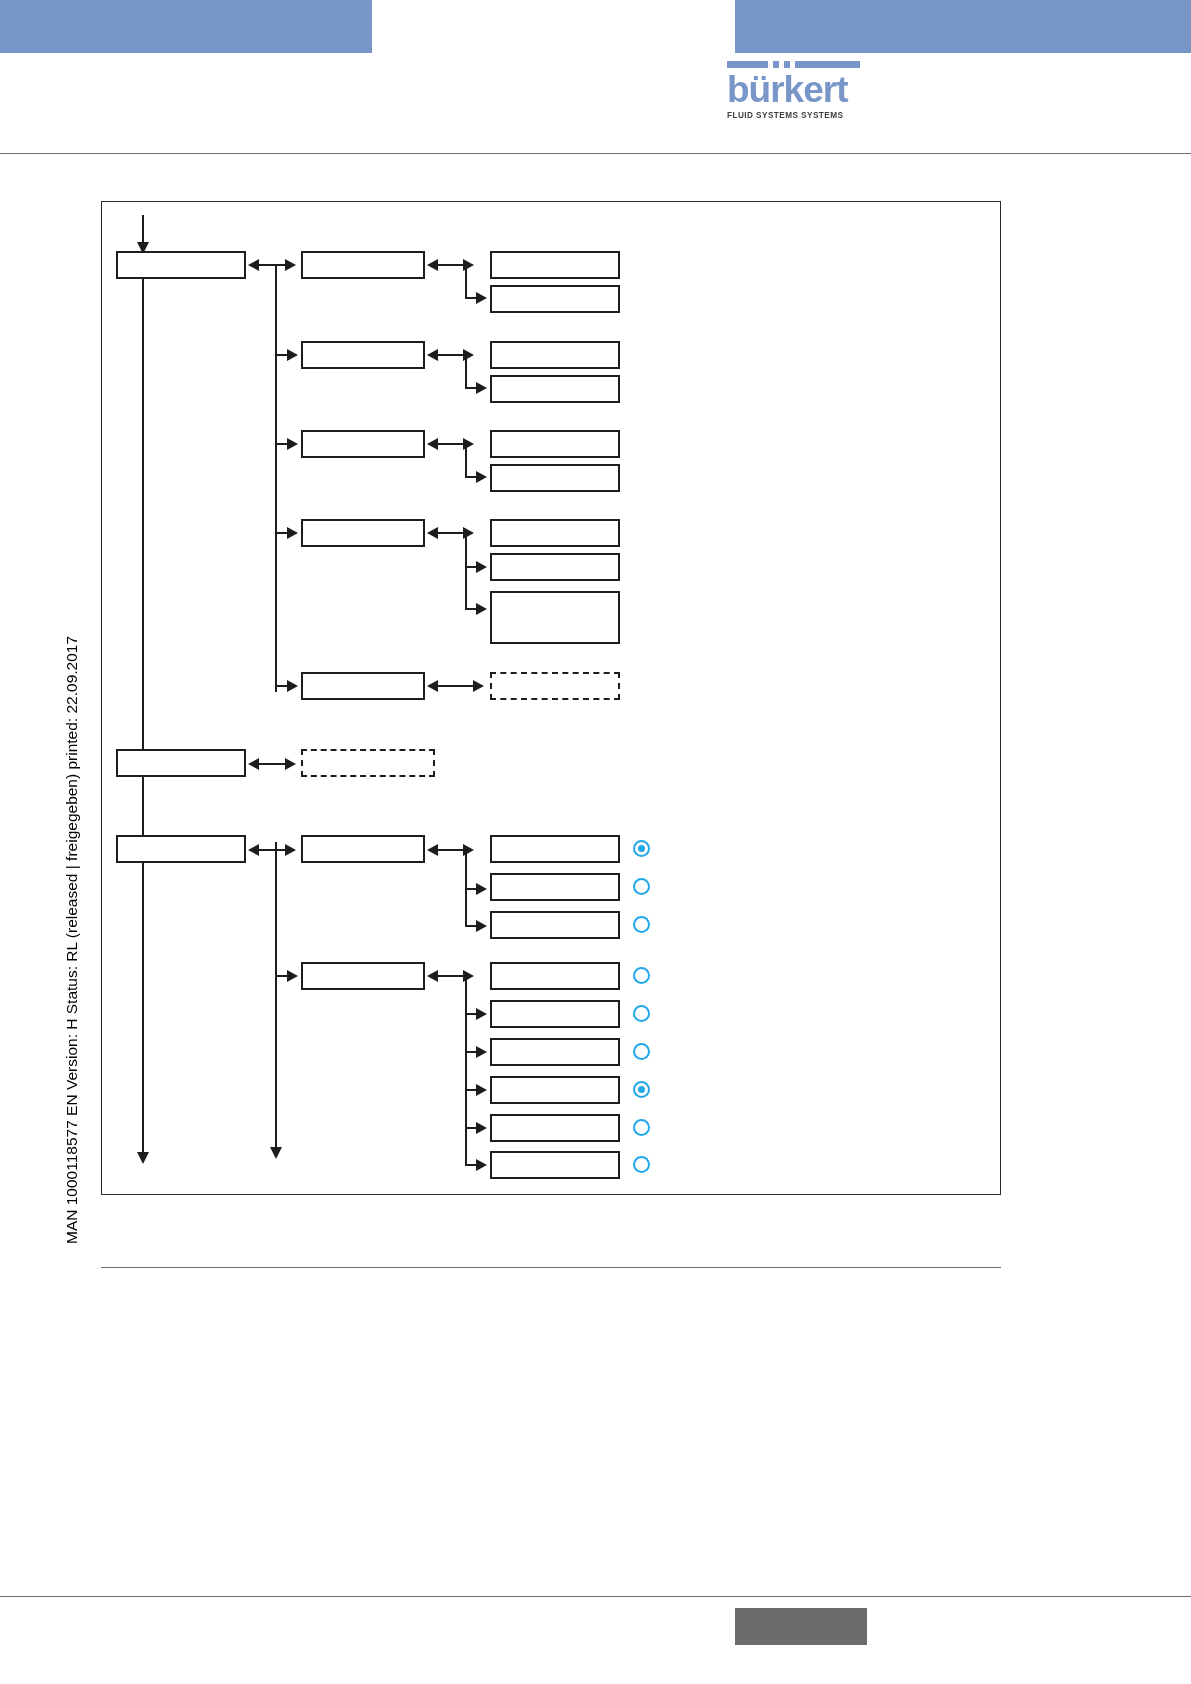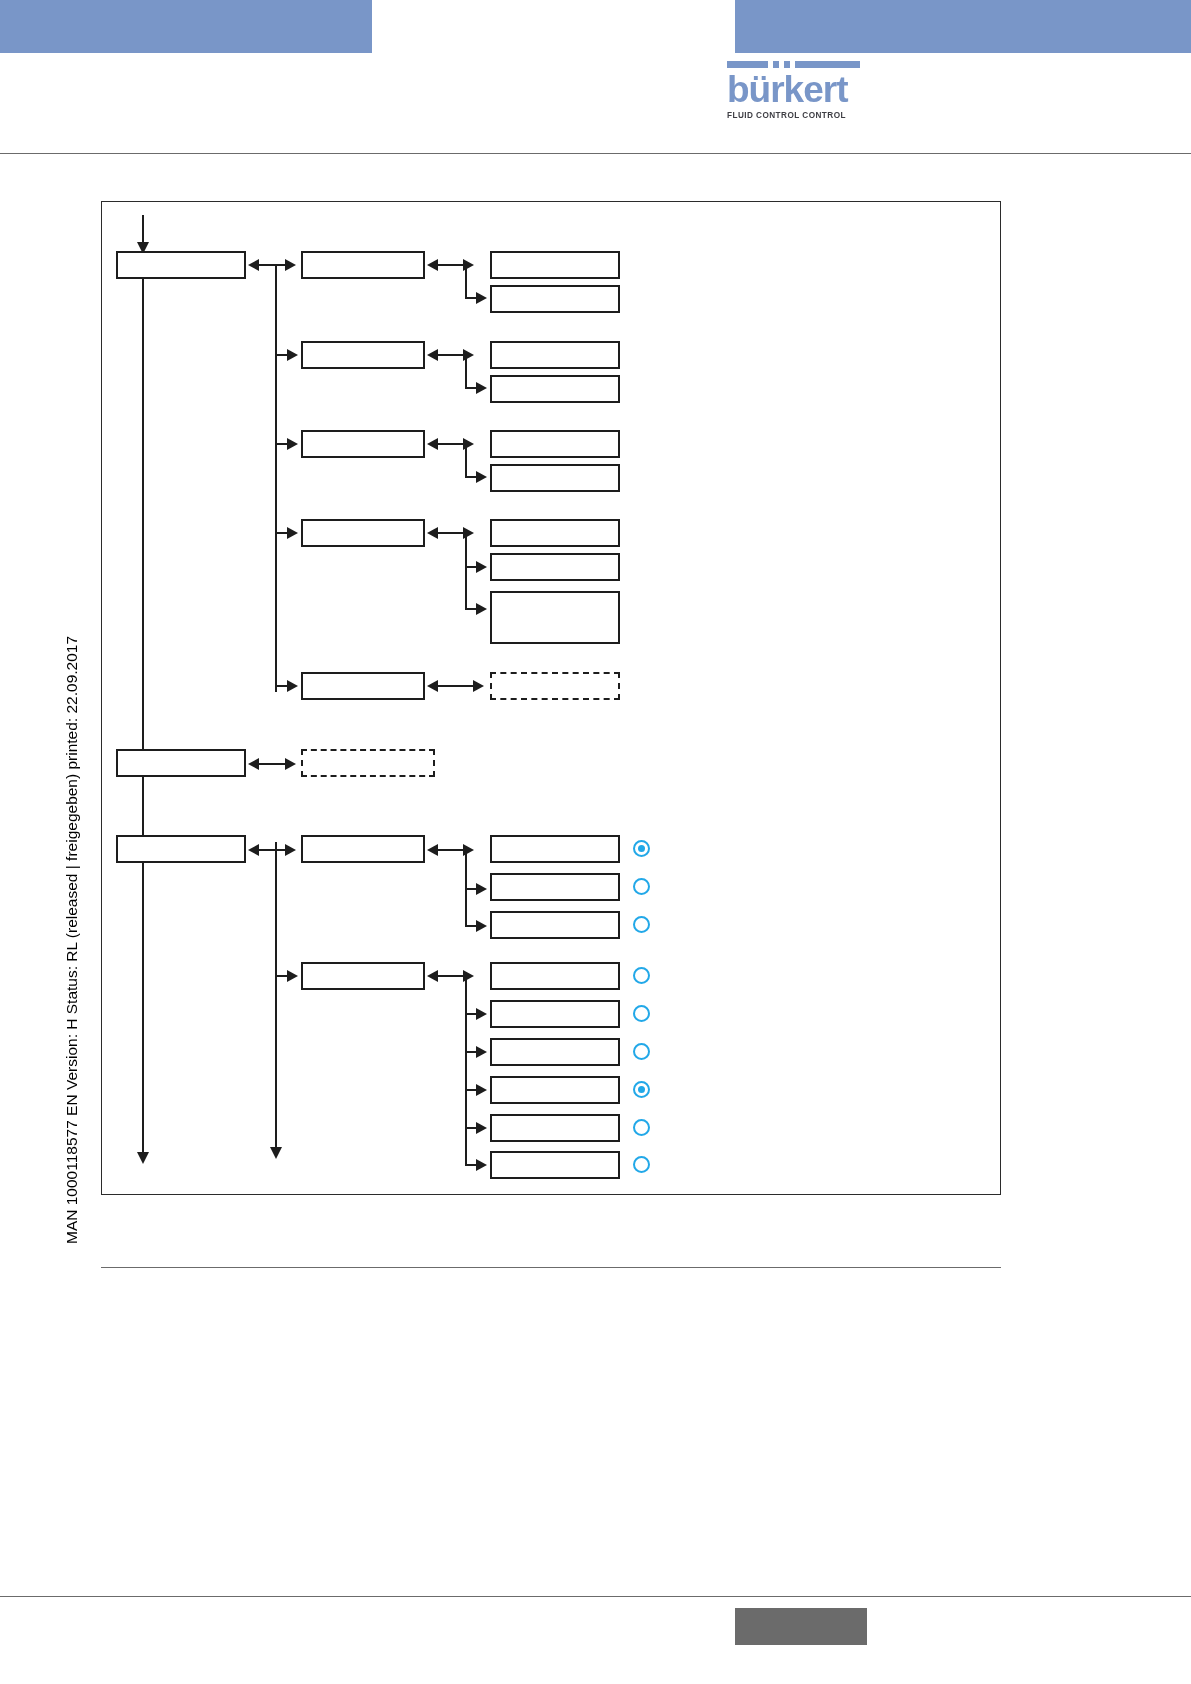--- a/index.html
+++ b/index.html
@@ -93,21 +93,21 @@
 <div class="hdr-bar right"></div>
 
 <div class="logo">
   <div class="logo-dashes">
     <i class="logo-d1"></i>
       <i class="logo-d2"></i>
       <i class="logo-d3"></i>
       <i class="logo-d4"></i>
   </div>
   <div class="logo-word">bürkert</div>
-  <div class="logo-sub">FLUID CONTROL CONTROL</div>
+  <div class="logo-sub">FLUID SYSTEMS SYSTEMS</div>
 </div>
 
 <div class="rule top"></div>
 
 <div class="side-text">MAN 1000118577  EN  Version: H Status: RL (released | freigegeben)  printed: 22.09.2017</div>
 
 <div class="diagram">
 
   <div class="vline" style="left:40px;top:13px;height:32px;"></div>
   <div class="arr down" style="left:35px;top:40px;"></div>

